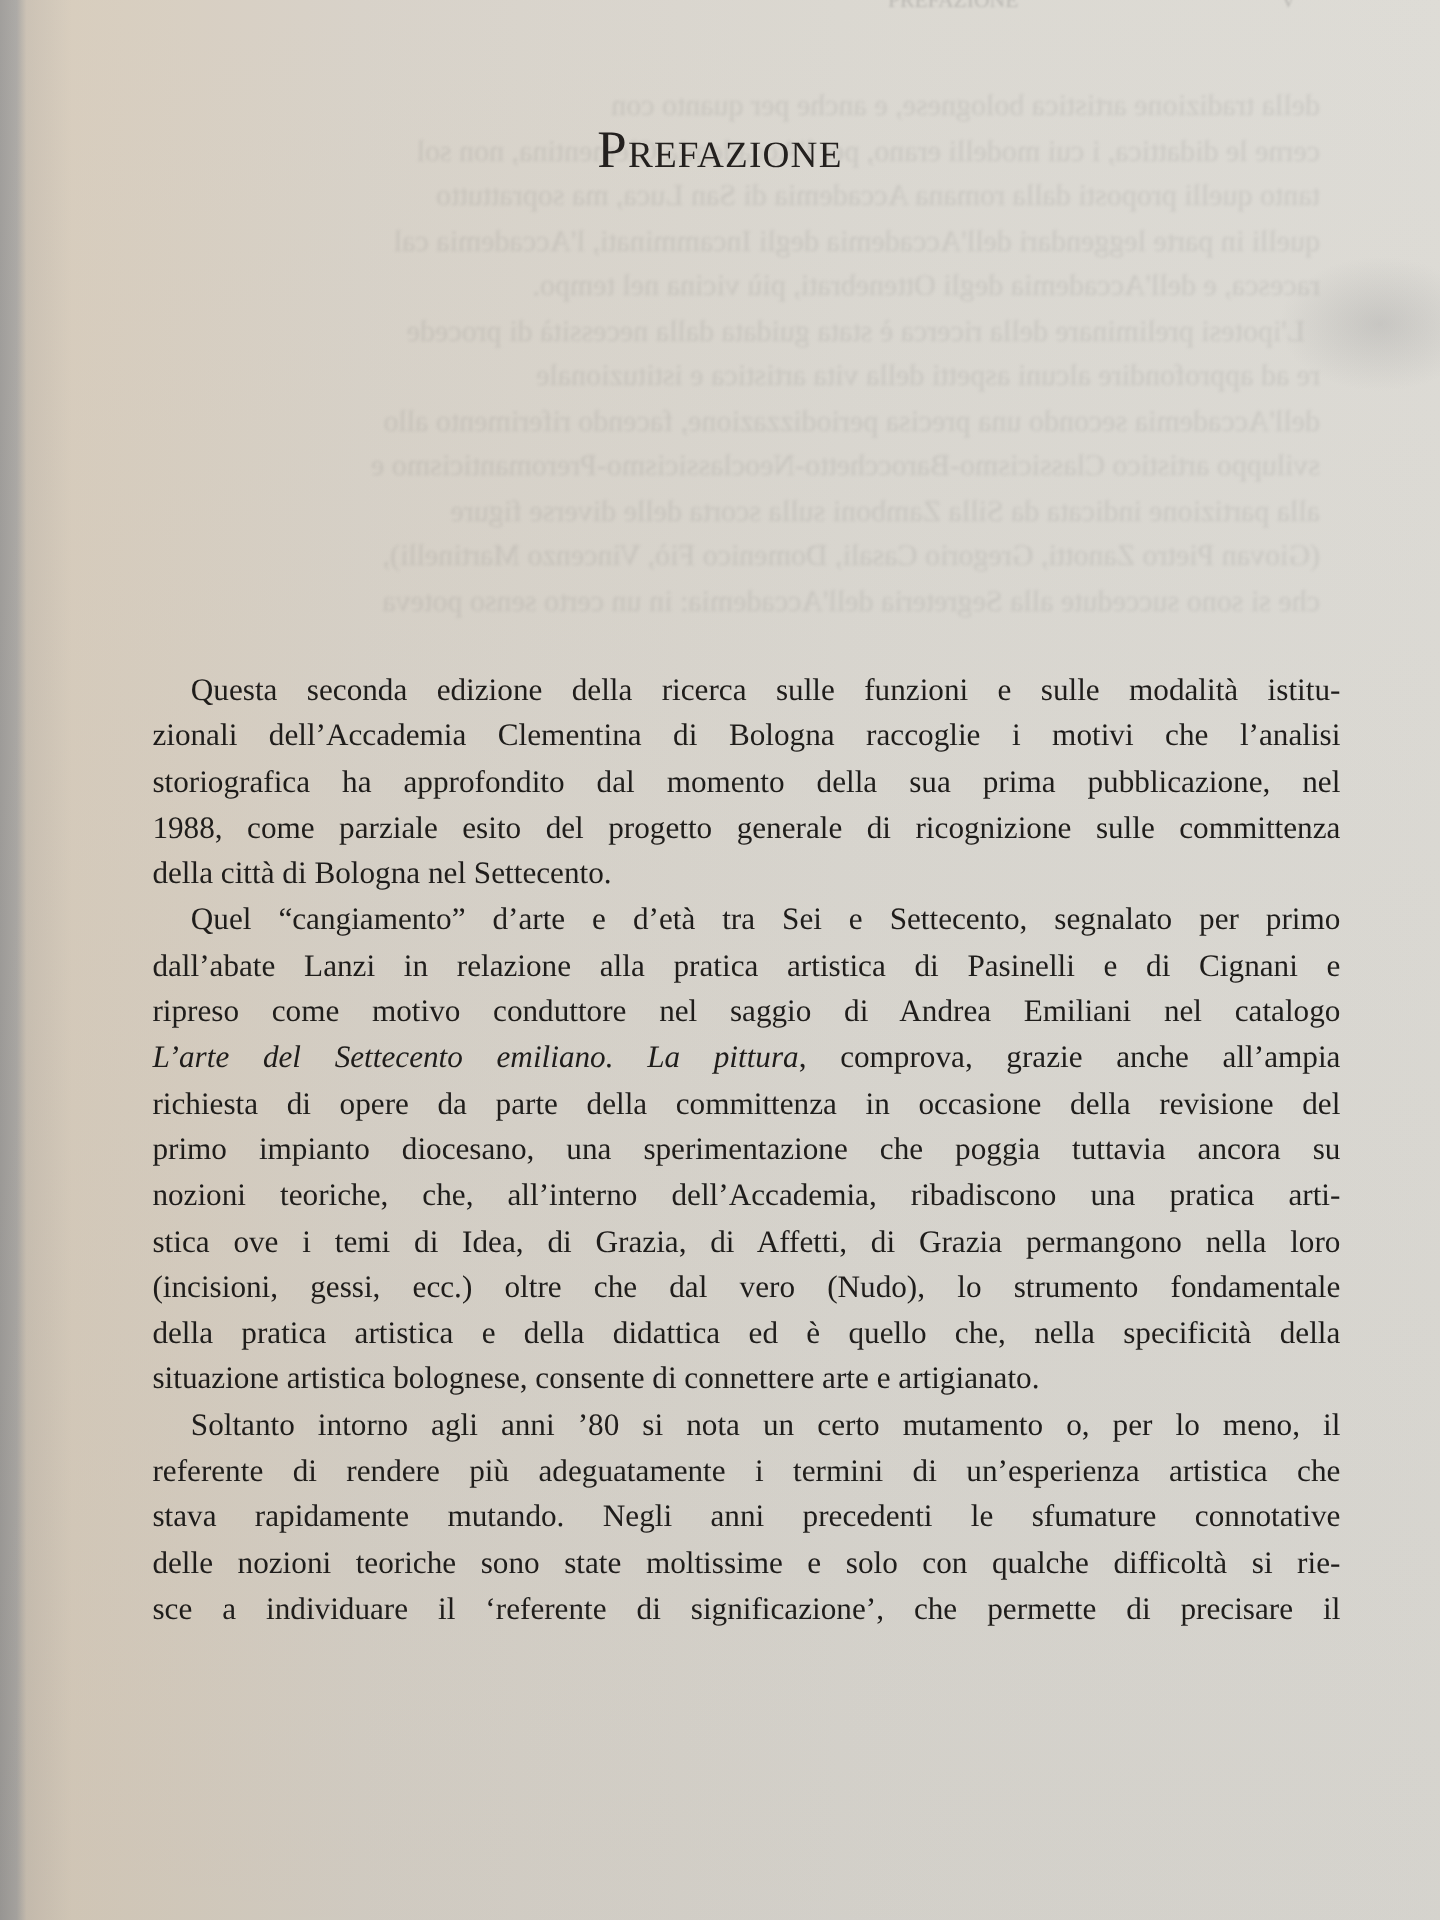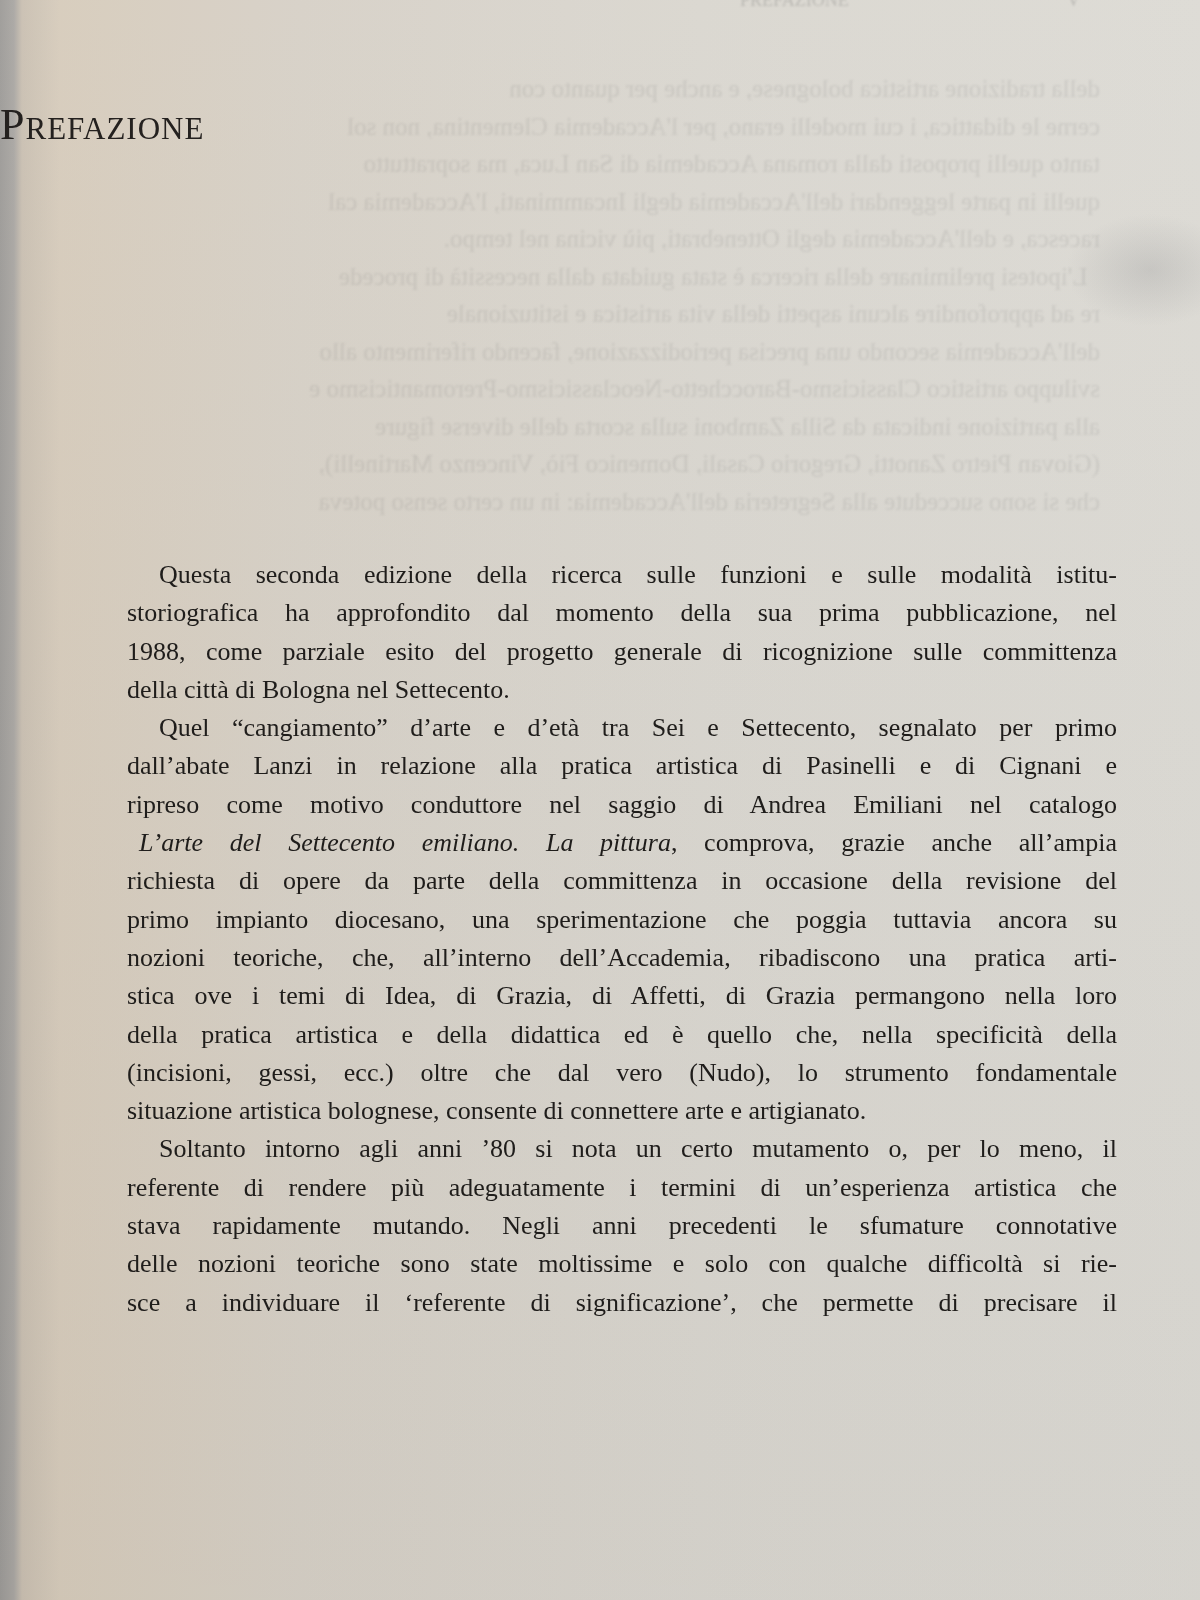--- a/index.html
+++ b/index.html
@@ -52,21 +52,21 @@
       right: 120px;
       color: rgba(90,90,90,0.25);
       font-size: 18px;
       filter: blur(1px);
     }
     .title {
       position: absolute;
       top: 70px;
       left: 0;
       width: 1200px;
-      text-align: left;
+      text-align: center;
       font-size: 44px;
       letter-spacing: 1px;
       color: #24211f;
       font-variant: small-caps;
       font-weight: normal;
     }
     .body-text {
       position: absolute;
       top: 556px;
       left: 127px;
@@ -81,21 +81,21 @@
       text-align-last: justify;
       color: #1f1d1b;
       display: block;
     }
     .line.last {
       text-align-last: left;
     }
     .line.indent {
       padding-left: 32px;
     }
-    em { font-style: italic; margin-left: 12px; }
+    em { font-style: italic; }
   </style>
 </head>
 <body>
 
 <div class="page-shade"></div>
 
 <div class="running-head">PREFAZIONE</div>
 <div class="folio">V</div>
 
 <div class="bleed">della tradizione artistica bolognese, e anche per quanto con
@@ -109,35 +109,36 @@
 sviluppo artistico Classicismo-Barocchetto-Neoclassicismo-Preromanticismo e
 alla partizione indicata da Silla Zamboni sulla scorta delle diverse figure
 (Giovan Pietro Zanotti, Gregorio Casali, Domenico Fiò, Vincenzo Martinelli),
 che si sono succedute alla Segreteria dell'Accademia: in un certo senso poteva</div>
 
 <h1 class="title">Prefazione</h1>
 
 <div class="body-text">
   <div>
     <span class="line indent">Questa seconda edizione della ricerca sulle funzioni e sulle modalità istitu-</span>
+    <span class="line">zionali dell’Accademia Clementina di Bologna raccoglie i motivi che l’analisi</span>
     <span class="line">storiografica ha approfondito dal momento della sua prima pubblicazione, nel</span>
     <span class="line">1988, come parziale esito del progetto generale di ricognizione sulle committenza</span>
     <span class="line last">della città di Bologna nel Settecento.</span>
   </div>
   <div>
     <span class="line indent">Quel “cangiamento” d’arte e d’età tra Sei e Settecento, segnalato per primo</span>
     <span class="line">dall’abate Lanzi in relazione alla pratica artistica di Pasinelli e di Cignani e</span>
     <span class="line">ripreso come motivo conduttore nel saggio di Andrea Emiliani nel catalogo</span>
     <span class="line"><em>L’arte del Settecento emiliano. La pittura</em><span>, comprova, grazie anche all’ampia</span></span>
     <span class="line">richiesta di opere da parte della committenza in occasione della revisione del</span>
     <span class="line">primo impianto diocesano, una sperimentazione che poggia tuttavia ancora su</span>
     <span class="line">nozioni teoriche, che, all’interno dell’Accademia, ribadiscono una pratica arti-</span>
     <span class="line">stica ove i temi di Idea, di Grazia, di Affetti, di Grazia permangono nella loro</span>
+    <span class="line">(incisioni, gessi, ecc.) oltre che dal vero (Nudo), lo strumento fondamentale</span>
     <span class="line">della pratica artistica e della didattica ed è quello che, nella specificità della</span>
-    <span class="line">(incisioni, gessi, ecc.) oltre che dal vero (Nudo), lo strumento fondamentale</span>
     <span class="line last">situazione artistica bolognese, consente di connettere arte e artigianato.</span>
   </div>
   <div>
     <span class="line indent">Soltanto intorno agli anni ’80 si nota un certo mutamento o, per lo meno, il</span>
     <span class="line">referente di rendere più adeguatamente i termini di un’esperienza artistica che</span>
     <span class="line">stava rapidamente mutando. Negli anni precedenti le sfumature connotative</span>
     <span class="line">delle nozioni teoriche sono state moltissime e solo con qualche difficoltà si rie-</span>
     <span class="line">sce a individuare il ‘referente di significazione’, che permette di precisare il</span>
   </div>
 </div>

